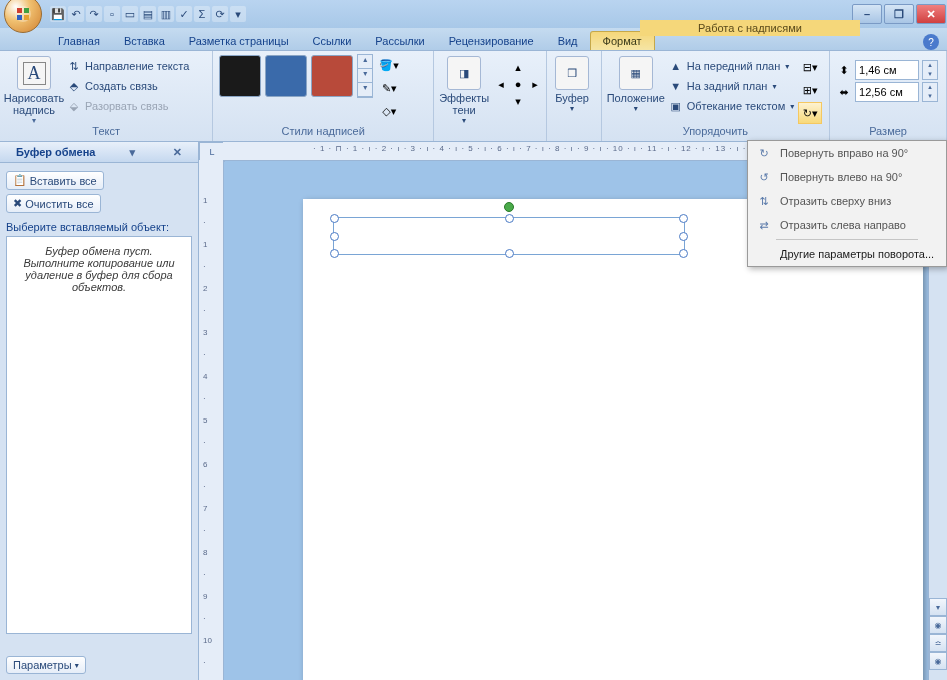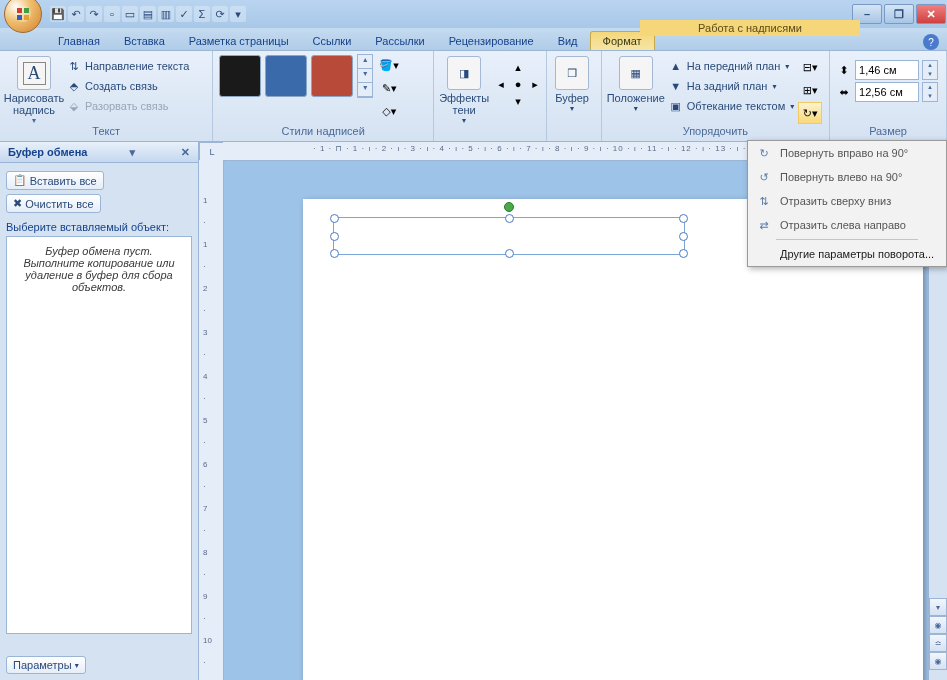--- a/index.html
+++ b/index.html
@@ -31,21 +31,21 @@
 .gal-scroll{width:14px;height:42px;border:1px solid #9ab5d5;background:#e5edf8;display:flex;flex-direction:column;}
 .gal-scroll div{flex:1;border-bottom:1px solid #9ab5d5;font-size:8px;text-align:center;color:#4a6a9a;}
 .mini-col{display:flex;flex-direction:column;gap:1px;}
 .mini-btn{width:22px;height:20px;border:1px solid transparent;display:flex;align-items:center;justify-content:center;}
 .size-row{display:flex;align-items:center;gap:3px;margin-bottom:2px;}
 .size-input{width:56px;height:18px;border:1px solid #9ab5d5;background:#fff;padding:0 3px;display:flex;align-items:center;}
 .spin{width:14px;height:18px;border:1px solid #9ab5d5;background:#e5edf8;display:flex;flex-direction:column;}
 .spin div{flex:1;font-size:7px;text-align:center;color:#4a6a9a;}
 .workarea{display:flex;height:540px;}
 .taskpane{width:198px;background:#d5e2f2;border-right:1px solid #9ab5d5;display:flex;flex-direction:column;}
-.tp-header{height:20px;background:linear-gradient(#e8f0fa,#c5d8ef);border-bottom:1px solid #9ab5d5;display:flex;align-items:center;padding:0 8px;color:#15428b;font-weight:bold;}
+.tp-header{height:20px;background:linear-gradient(#e8f0fa,#c5d8ef);border-bottom:1px solid #9ab5d5;display:flex;align-items:center;padding:0 16px;color:#15428b;font-weight:bold;}
 .tp-header .x{margin-left:auto;color:#4a6a9a;}
 .tp-body{padding:6px;flex:1;}
 .tp-btn{border:1px solid #9ab5d5;background:linear-gradient(#fff,#e5edf8);border-radius:3px;padding:2px 6px;margin:2px 0;display:inline-flex;align-items:center;gap:3px;color:#2a4a7a;}
 .tp-label{margin-top:6px;color:#15428b;}
 .tp-box{border:1px solid #9ab5d5;background:#fff;height:380px;margin-top:3px;padding:8px;text-align:center;font-style:italic;color:#3a3a3a;}
 .tp-footer{padding:6px;}
 .docarea{flex:1;background:#9ec3e8;position:relative;display:flex;flex-direction:column;}
 .ruler-corner{width:24px;height:18px;background:#e5edf8;border:1px solid #9ab5d5;position:absolute;left:0;top:0;display:flex;align-items:center;justify-content:center;color:#4a6a9a;font-size:9px;}
 .hruler{height:18px;background:#e5edf8;border-bottom:1px solid #9ab5d5;margin-left:24px;position:relative;font-size:8px;color:#5a6a8a;overflow:hidden;}
 .hruler-inner{position:absolute;left:90px;top:2px;white-space:nowrap;letter-spacing:1px;}

